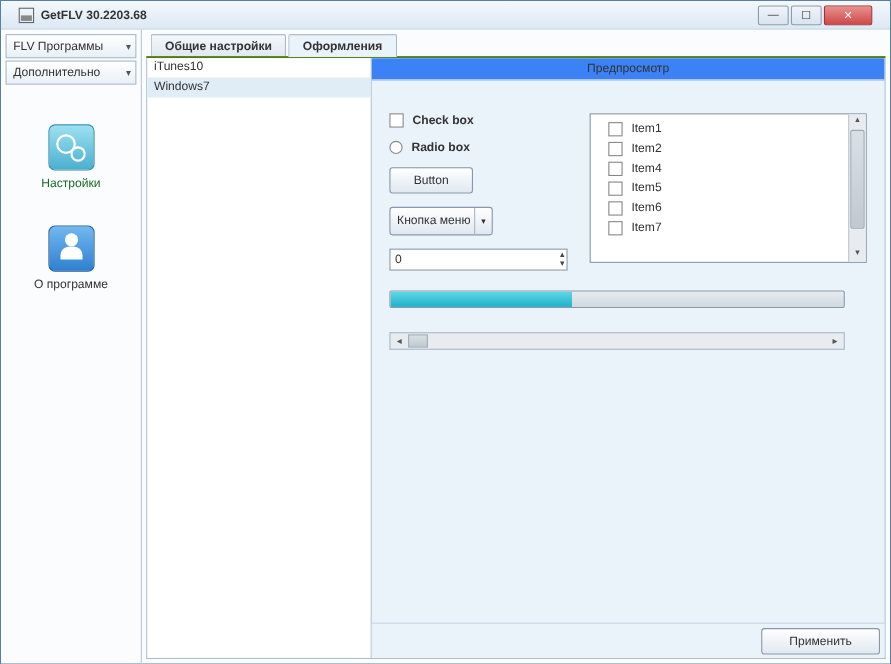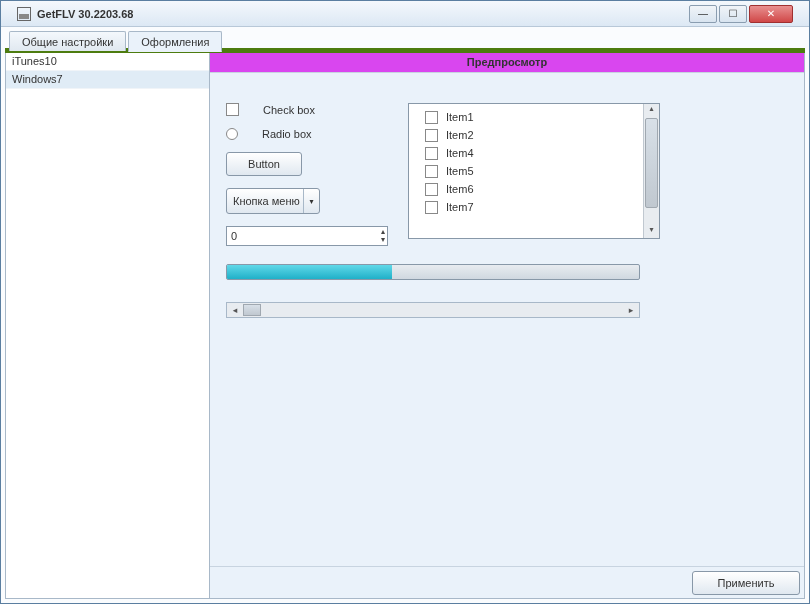--- a/index.html
+++ b/index.html
@@ -26,37 +26,37 @@
 .side-icon.blue1 { background: linear-gradient(#9de0f0, #4ab0d0); border: 1px solid #3090b0; position: relative; }
 .side-icon.blue1::before { content: ''; position: absolute; width: 14px; height: 14px; border: 2px solid #fff; border-radius: 50%; left: 6px; top: 8px; }
 .side-icon.blue1::after { content: ''; position: absolute; width: 10px; height: 10px; border: 2px solid #fff; border-radius: 50%; right: 7px; bottom: 7px; }
 .side-icon.blue2 { background: linear-gradient(#70b8f0, #3080d0); border: 1px solid #2060a0; position: relative; }
 .side-icon.blue2::before { content: ''; position: absolute; width: 12px; height: 12px; background: #fff; border-radius: 50%; left: 14px; top: 6px; }
 .side-icon.blue2::after { content: ''; position: absolute; width: 20px; height: 12px; background: #fff; border-radius: 8px 8px 0 0; left: 10px; top: 18px; }
 .side-label.highlight { color: #1a6a2a; }
 
 .main { flex: 1; display: flex; flex-direction: column; padding: 4px; }
 
-.tabs { height: 22px; display: flex; gap: 2px; border-bottom: 5px solid #4d7c0f; padding-left: 4px; }
+.tabs { height: 22px; display: flex; gap: 2px; border-bottom: 2px solid #4d7c0f; padding-left: 4px; font-weight: bold; }
 .tab { height: 20px; padding: 0 12px; border: 1px solid #a8b8c8; border-bottom: none; background: linear-gradient(#f4f8fc, #e0e8f0); display: flex; align-items: center; color: #333; border-radius: 2px 2px 0 0; }
 .tab.active { background: #eaf2fa; height: 21px; margin-bottom: -1px; border-bottom: 1px solid #eaf2fa; }
 
 .content { flex: 1; display: flex; border: 1px solid #a8b8c8; border-top: none; background: #eaf2fa; }
 
 .themelist { width: 204px; border-right: 1px solid #a8b8c8; background: #fff; }
 .theme-row { height: 18px; padding: 2px 6px; color: #333; border-bottom: 1px solid #f0f4f8; }
 .theme-row.sel { background: #e0ecf6; }
 
 .preview { flex: 1; display: flex; flex-direction: column; background: #eaf2fa; }
-.preview-header { height: 20px; border-bottom: 1px solid #c8d4e0; text-align: center; padding-top: 3px; color: #333; background: #d946ef; font-weight: bold; }
+.preview-header { height: 20px; border-bottom: 1px solid #c8d4e0; text-align: center; padding-top: 3px; color: #333; background: #3b82f6; }
 .preview-body { flex: 1; padding: 30px 16px 10px 16px; position: relative; }
 
 .controls-row { display: flex; gap: 20px; }
 .controls-left { width: 162px; display: flex; flex-direction: column; gap: 12px; }
-.ctrl-line { display: flex; align-items: flex-end; gap: 24px; color: #333; }
+.ctrl-line { display: flex; align-items: flex-end; gap: 8px; color: #333; font-weight: bold; }
 .chk { width: 13px; height: 13px; border: 1px solid #888; background: #fff; }
 .rdo { width: 12px; height: 12px; border: 1px solid #888; border-radius: 50%; background: #fff; }
 .btn { width: 76px; height: 24px; border: 1px solid #8898a8; background: linear-gradient(#fff, #e0e8f0); border-radius: 3px; text-align: center; line-height: 22px; color: #333; }
 .menubtn { width: 94px; height: 24px; border: 1px solid #8898a8; background: linear-gradient(#fff, #e0e8f0); border-radius: 3px; display: flex; align-items: center; padding: 12px 6px; color: #333; position: relative; }
 .menubtn .arrow { position: absolute; right: 0; top: 0; width: 16px; height: 100%; border-left: 1px solid #a8b8c8; display: flex; align-items: center; justify-content: center; font-size: 8px; }
 .spinner { width: 162px; height: 20px; border: 1px solid #8898a8; background: #fff; display: flex; align-items: center; padding: 0 4px; position: relative; color: #333; }
 .spinner .arrows { position: absolute; right: 2px; top: 1px; font-size: 8px; line-height: 8px; color: #444; }
 
 .listbox { width: 252px; height: 136px; border: 1px solid #8898a8; background: #fff; display: flex; }
 .listbox-inner { flex: 1; padding: 4px 16px; }
@@ -87,20 +87,34 @@
     <div class="title-text">GetFLV 30.2203.68</div>
     <div class="win-controls">
       <div class="win-btn">—</div>
       <div class="win-btn">☐</div>
       <div class="win-btn close">✕</div>
     </div>
   </div>
 
   <div class="body">
 
+    <div class="sidebar">
+      <div class="side-dd">FLV Программы</div>
+      <div class="side-dd">Дополнительно</div>
+
+      <div class="side-item">
+        <div class="side-icon blue1"></div>
+        <div class="side-label highlight">Настройки</div>
+      </div>
+
+      <div class="side-item second">
+        <div class="side-icon blue2"></div>
+        <div class="side-label">О программе</div>
+      </div>
+    </div>
 
     <div class="main">
       <div class="tabs">
         <div class="tab">Общие настройки</div>
         <div class="tab active">Оформления</div>
       </div>
 
       <div class="content">
 
         <div class="themelist">

